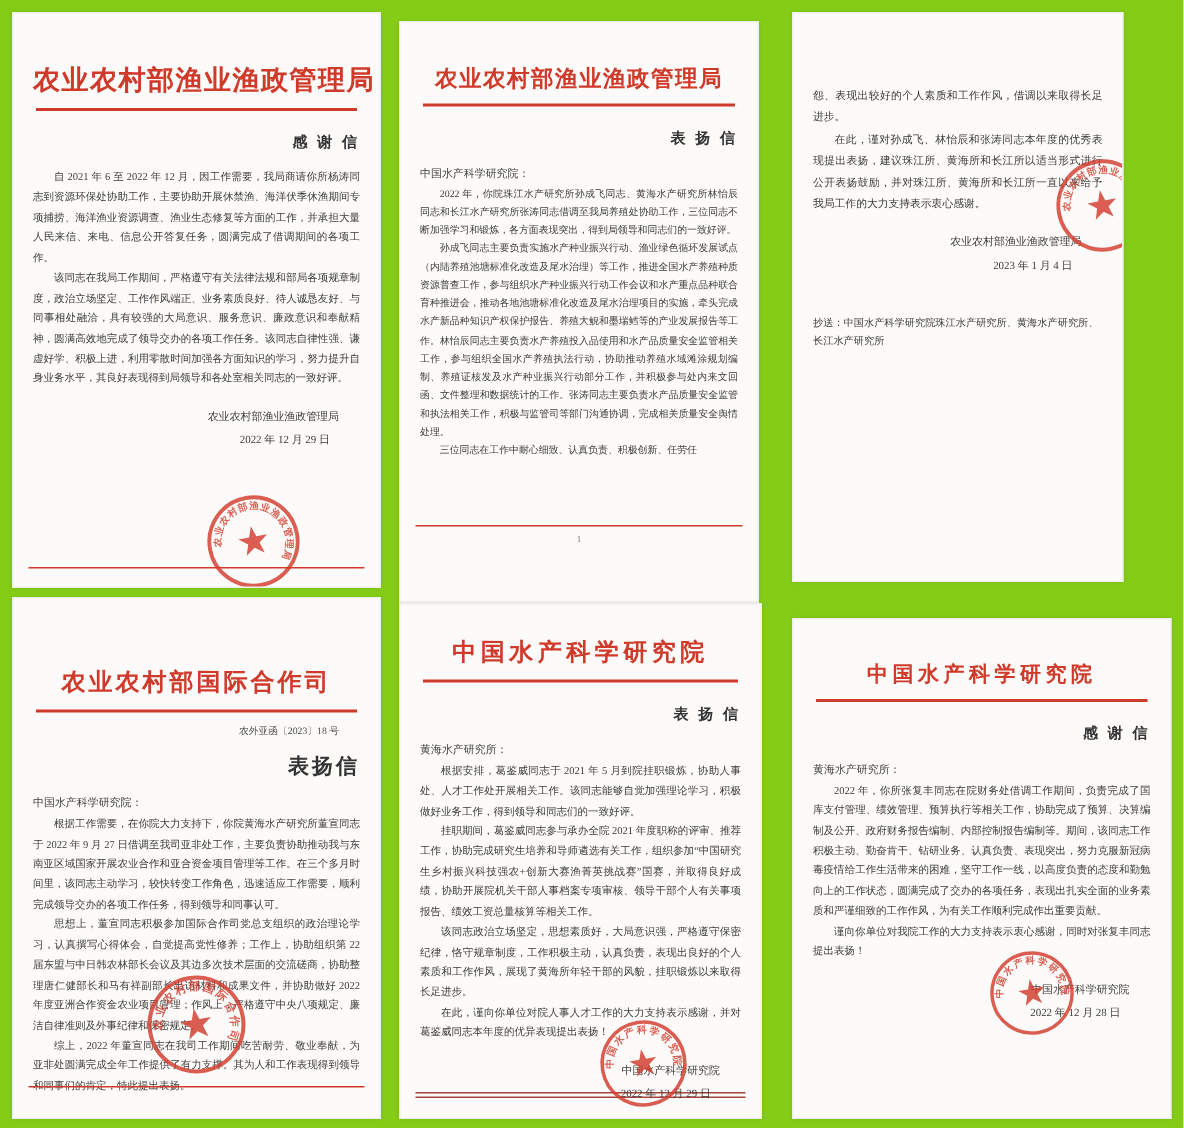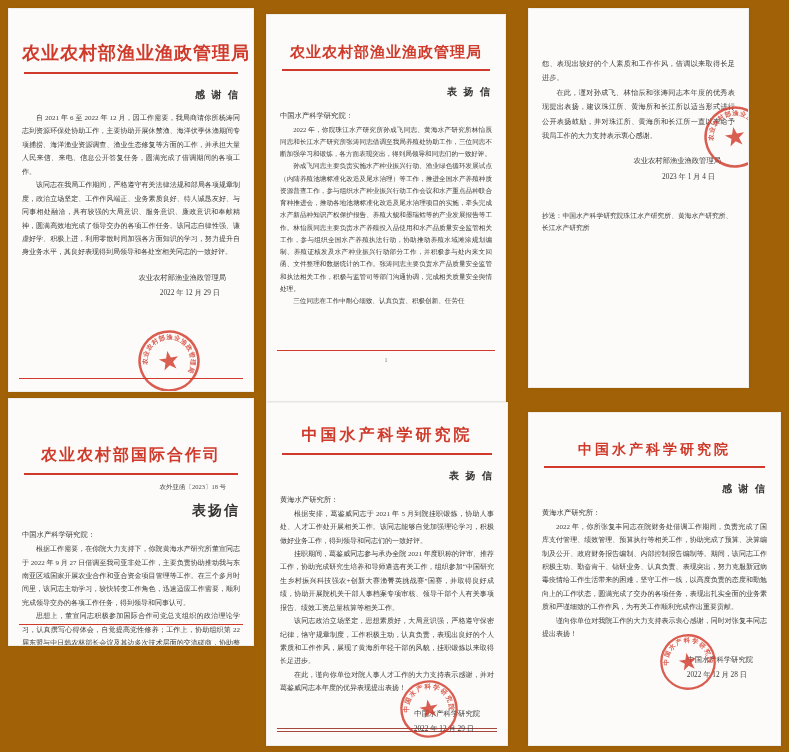--- a/index.html
+++ b/index.html
@@ -1,28 +1,28 @@
 <!DOCTYPE html>
 <html><head>
 <meta charset="utf-8">
 <style>
   html,body{margin:0;padding:0;background:#ffffff;}
   .canvas{
-    position:relative;width:789px;height:752px;background:#a16207;overflow:hidden;
+    position:relative;width:789px;height:752px;background:#84cc16;overflow:hidden;
     font-family:"Liberation Serif","DejaVu Serif",serif;color:#3b3b3b;
   }
   .page{
     position:absolute;background:#fcfbf9;border:1px solid #efeeea;
     box-shadow:0 0 3px rgba(0,0,0,.08);overflow:hidden;box-sizing:border-box;
     padding:0 13px;
   }
   .d1{left:8px;top:8px;width:246px;height:384px;}
   .d2{left:266px;top:14px;width:240px;height:388px;}
   .d3{left:528px;top:8px;width:221px;height:380px;}
-  .d4{left:8px;top:398px;width:246px;height:248px;}
+  .d4{left:8px;top:398px;width:246px;height:348px;}
   .d5{left:266px;top:402px;width:242px;height:344px;}
   .d6{left:528px;top:412px;width:253px;height:334px;}
 
   .org{
     margin:0;text-align:center;color:#cf3a2b;font-weight:bold;
     letter-spacing:1px;white-space:nowrap;
   }
   .d1 .org{margin-top:32px;font-size:18px;}
   .d2 .org{margin-top:28px;font-size:15px;}
   .d4 .org{margin-top:46px;font-size:16px;letter-spacing:2px;}

